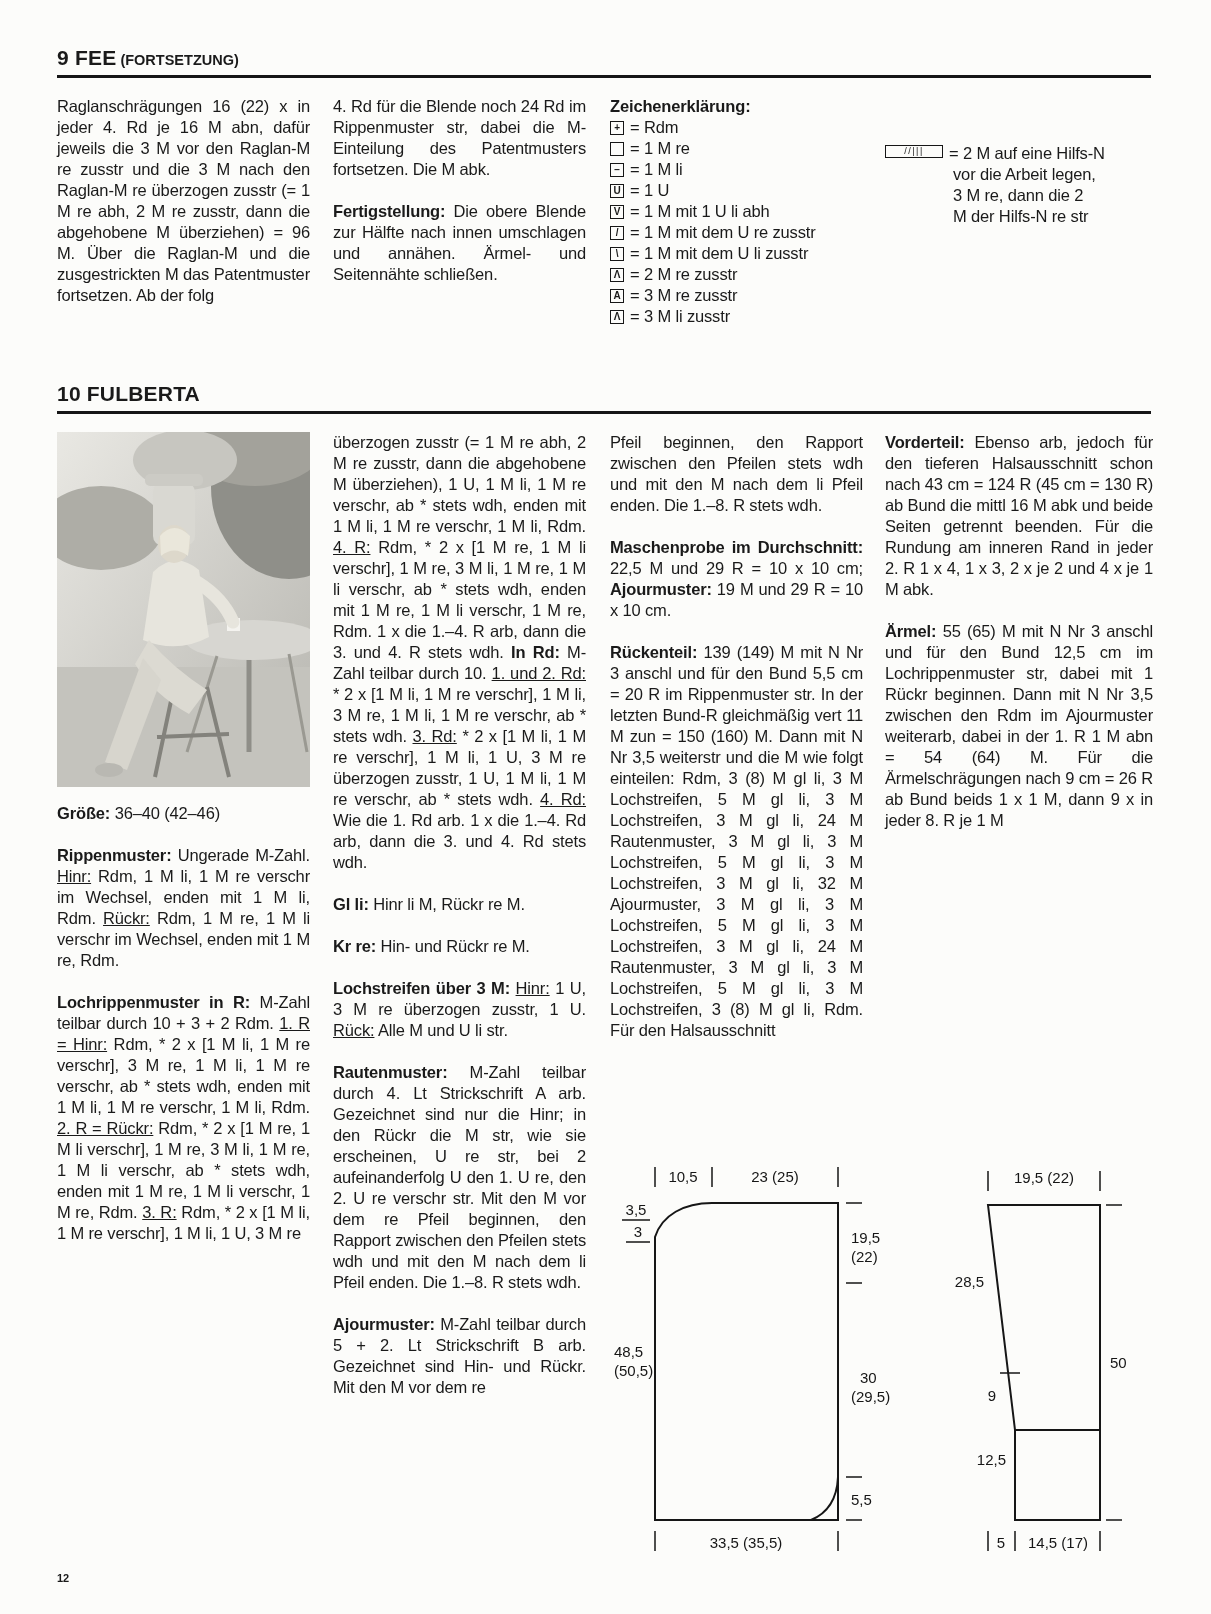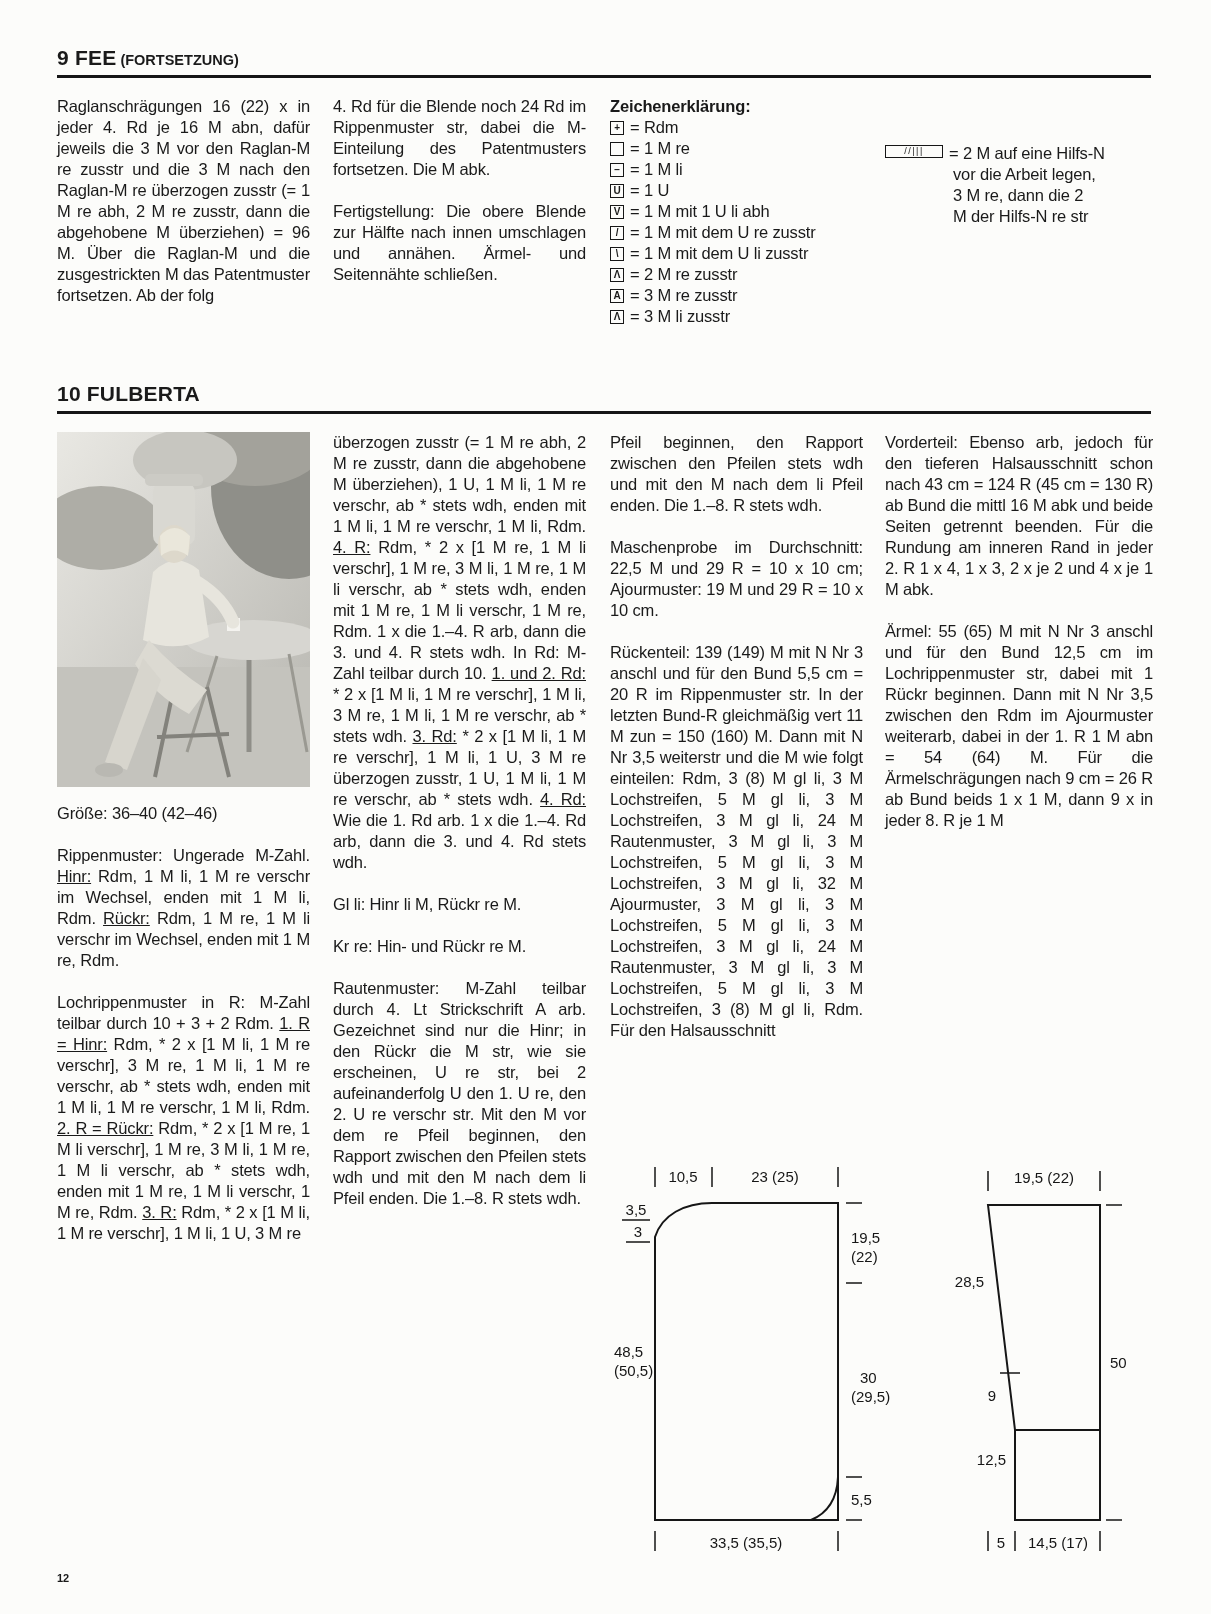--- a/index.html
+++ b/index.html
@@ -16,21 +16,21 @@
   }
   .section-head .t1 { font-weight:bold; font-size:21px; letter-spacing:.2px; }
   .section-head .t2 { font-weight:bold; font-size:14.5px; }
   .col {
     position:absolute; width:253px;
     font-size:16.5px; line-height:21px; text-align:justify;
     letter-spacing:-.15px; hyphens:auto; -webkit-hyphens:auto; overflow-wrap:break-word;
   }
   .para { margin-bottom:21px; }
   .para:last-child { margin-bottom:0; }
-  .b { font-weight:normal; }
+  .b { font-weight:bold; }
   .u { text-decoration:underline; }
   
   .legend { text-align:left; }
   .legend-title { font-weight:bold; height:21px; }
   .legend-row { display:flex; align-items:center; height:21px; gap:6px; }
   .sym {
     display:inline-block; width:14px; height:14px; flex:0 0 auto;
     border:1.4px solid #161616; font-size:10px; line-height:11px;
     text-align:center; font-weight:bold;
   }
@@ -162,21 +162,23 @@
         <p class="para"><span class="b">Größe: </span><span>36–40 (42–46)</span></p>
         <p class="para"><span class="b">Rippenmuster: </span><span>Ungerade M-Zahl. </span><span class="u">Hinr:</span><span> Rdm, 1 M li, 1 M re verschr im Wechsel, enden mit 1 M li, Rdm. </span><span class="u">Rückr:</span><span> Rdm, 1 M re, 1 M li verschr im Wechsel, enden mit 1 M re, Rdm.</span></p>
         <p class="para"><span class="b">Lochrippenmuster in R: </span><span>M-Zahl teilbar durch 10 + 3 + 2 Rdm. </span><span class="u">1. R = Hinr:</span><span> Rdm, * 2 x [1 M li, 1 M re verschr], 3 M re, 1 M li, 1 M re verschr, ab * stets wdh, enden mit 1 M li, 1 M re verschr, 1 M li, Rdm. </span><span class="u">2. R = Rückr:</span><span> Rdm, * 2 x [1 M re, 1 M li verschr], 1 M re, 3 M li, 1 M re, 1 M li verschr, ab * stets wdh, enden mit 1 M re, 1 M li verschr, 1 M re, Rdm. </span><span class="u">3. R:</span><span> Rdm, * 2 x [1 M li, 1 M re verschr], 1 M li, 1 U, 3 M re</span></p>
       </div>
   </div>
 
   <div class="col" style="left:333px; top:432px">
       <p class="para"><span>überzogen zusstr (= 1 M re abh, 2 M re zusstr, dann die abgehobene M überziehen), 1 U, 1 M li, 1 M re verschr, ab * stets wdh, enden mit 1 M li, 1 M re verschr, 1 M li, Rdm. </span><span class="u">4. R:</span><span> Rdm, * 2 x [1 M re, 1 M li verschr], 1 M re, 3 M li, 1 M re, 1 M li verschr, ab * stets wdh, enden mit 1 M re, 1 M li verschr, 1 M re, Rdm. 1 x die 1.–4. R arb, dann die 3. und 4. R stets wdh. </span><span class="b">In Rd:</span><span> M-Zahl teilbar durch 10. </span><span class="u">1. und 2. Rd:</span><span> * 2 x [1 M li, 1 M re verschr], 1 M li, 3 M re, 1 M li, 1 M re verschr, ab * stets wdh. </span><span class="u">3. Rd:</span><span> * 2 x [1 M li, 1 M re verschr], 1 M li, 1 U, 3 M re überzogen zusstr, 1 U, 1 M li, 1 M re verschr, ab * stets wdh. </span><span class="u">4. Rd:</span><span> Wie die 1. Rd arb. 1 x die 1.–4. Rd arb, dann die 3. und 4. Rd stets wdh.</span></p>
       <p class="para"><span class="b">Gl li: </span><span>Hinr li M, Rückr re M.</span></p>
       <p class="para"><span class="b">Kr re: </span><span>Hin- und Rückr re M.</span></p>
+      <p class="para"><span class="b">Lochstreifen über 3 M: </span><span class="u">Hinr:</span><span> 1 U, 3 M re überzogen zusstr, 1 U. </span><span class="u">Rück:</span><span> Alle M und U li str.</span></p>
       <p class="para"><span class="b">Rautenmuster: </span><span>M-Zahl teilbar durch 4. Lt Strickschrift A arb. Gezeichnet sind nur die Hinr; in den Rückr die M str, wie sie erscheinen, U re str, bei 2 aufeinanderfolg U den 1. U re, den 2. U re verschr str. Mit den M vor dem re Pfeil beginnen, den Rapport zwischen den Pfeilen stets wdh und mit den M nach dem li Pfeil enden. Die 1.–8. R stets wdh.</span></p>
+      <p class="para"><span class="b">Ajourmuster: </span><span>M-Zahl teilbar durch 5 + 2. Lt Strickschrift B arb. Gezeichnet sind Hin- und Rückr. Mit den M vor dem re</span></p>
     </div>
   <div class="col" style="left:610px; top:432px">
       <p class="para"><span>Pfeil beginnen, den Rapport zwischen den Pfeilen stets wdh und mit den M nach dem li Pfeil enden. Die 1.–8. R stets wdh.</span></p>
       <p class="para"><span class="b">Maschenprobe im Durchschnitt: </span><span>22,5 M und 29 R = 10 x 10 cm; </span><span class="b">Ajourmuster:</span><span> 19 M und 29 R = 10 x 10 cm.</span></p>
       <p class="para"><span class="b">Rückenteil: </span><span>139 (149) M mit N Nr 3 anschl und für den Bund 5,5 cm = 20 R im Rippenmuster str. In der letzten Bund-R gleichmäßig vert 11 M zun = 150 (160) M. Dann mit N Nr 3,5 weiterstr und die M wie folgt einteilen: Rdm, 3 (8) M gl li, 3 M Lochstreifen, 5 M gl li, 3 M Lochstreifen, 3 M gl li, 24 M Rautenmuster, 3 M gl li, 3 M Lochstreifen, 5 M gl li, 3 M Lochstreifen, 3 M gl li, 32 M Ajourmuster, 3 M gl li, 3 M Lochstreifen, 5 M gl li, 3 M Lochstreifen, 3 M gl li, 24 M Rautenmuster, 3 M gl li, 3 M Lochstreifen, 5 M gl li, 3 M Lochstreifen, 3 (8) M gl li, Rdm. Für den Halsausschnitt</span></p>
     </div>
   <div class="col" style="left:885px; top:432px; width:268px">
       <p class="para"><span class="b">Vorderteil: </span><span>Ebenso arb, jedoch für den tieferen Halsausschnitt schon nach 43 cm = 124 R (45 cm = 130 R) ab Bund die mittl 16 M abk und beide Seiten getrennt beenden. Für die Rundung am inneren Rand in jeder 2. R 1 x 4, 1 x 3, 2 x je 2 und 4 x je 1 M abk.</span></p>
       <p class="para"><span class="b">Ärmel: </span><span>55 (65) M mit N Nr 3 anschl und für den Bund 12,5 cm im Lochrippenmuster str, dabei mit 1 Rückr beginnen. Dann mit N Nr 3,5 zwischen den Rdm im Ajourmuster weiterarb, dabei in der 1. R 1 M abn = 54 (64) M. Für die Ärmelschrägungen nach 9 cm = 26 R ab Bund beids 1 x 1 M, dann 9 x in jeder 8. R je 1 M</span></p>
     </div>

